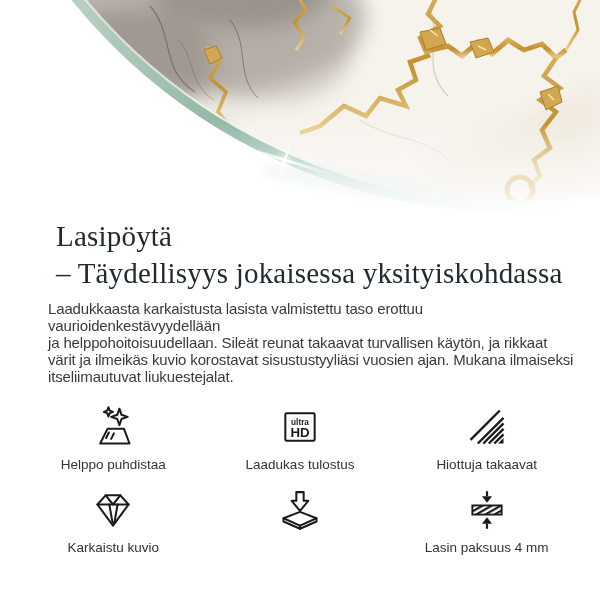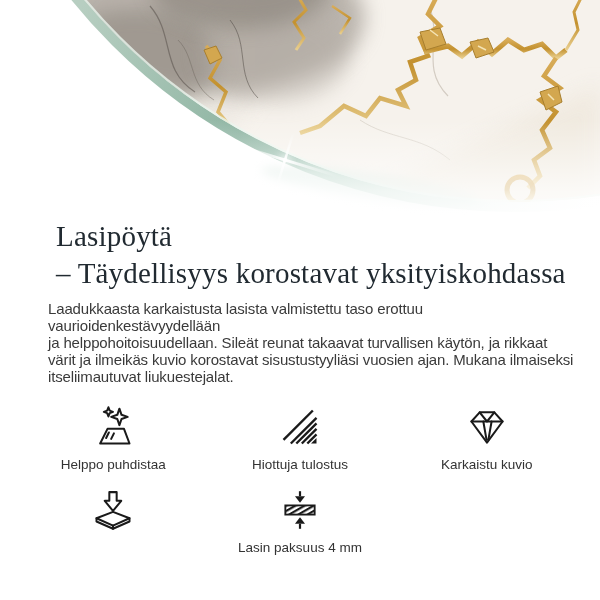--- a/index.html
+++ b/index.html
@@ -108,21 +108,21 @@
     </g>
 
     <rect x="0" y="120" width="600" height="120" fill="url(#fadeG)"></rect>
   </svg>
 </div>
 
 <div class="content">
   <div class="text-block">
     <h1 class="title">
       <span>Lasipöytä</span>
-      <span>– Täydellisyys korostavat yksityiskohdassa</span>
+      <span>– Täydellisyys jokaisessa yksityiskohdassa</span>
     </h1>
     <p class="description">Laadukkaasta karkaistusta lasista valmistettu taso erottuu vaurioidenkestävyydellään
 ja helppohoitoisuudellaan. Sileät reunat takaavat turvallisen käytön, ja rikkaat
 värit ja ilmeikäs kuvio korostavat sisustustyyliäsi vuosien ajan. Mukana ilmaiseksi
 itseliimautuvat liukuestejalat.</p>
   </div>
 
   <div class="features">
 
     <div class="cell">
@@ -130,35 +130,45 @@
         <svg width="44" height="44" viewBox="0 0 48 48">
           <path class="ico" d="M10 42 L42 42 L36 26 L18 26 Z"></path>
           <path class="ico" d="M16.5 36 L19.5 30 M22 37 L25 31" stroke-width="1.8"></path>
           <path class="ico" d="M31 4 L33.3 10.7 L40 13 L33.3 15.3 L31 22 L28.7 15.3 L22 13 L28.7 10.7 Z" stroke-width="1.9"></path>
           <path class="ico" d="M19 2.5 L20.4 6.1 L24 7.5 L20.4 8.9 L19 12.5 L17.6 8.9 L14 7.5 L17.6 6.1 Z" stroke-width="1.6"></path>
         </svg>
       </span>
       <span class="flabel">Helppo puhdistaa</span>
     </div>
 
+    <div class="cell">
+      <span class="ficon">
+        <svg width="44" height="44" viewBox="0 0 48 48">
+          <rect class="ico" x="8" y="9" width="32" height="30" rx="1.5" stroke-width="2.4"></rect>
+          <text x="24" y="21.5" text-anchor="middle" font-family="Liberation Sans, sans-serif" font-size="9" font-weight="700" fill="#1a1a1a">ultra</text>
+          <text x="24" y="35" text-anchor="middle" font-family="Liberation Sans, sans-serif" font-size="14.5" font-weight="700" fill="#1a1a1a">HD</text>
+        </svg>
+      </span>
+      <span class="flabel">Laadukas tulostus</span>
+    </div>
 
     <div class="cell">
       <span class="ficon">
         <svg width="44" height="44" viewBox="0 0 48 48">
           <g stroke="#1a1a1a" stroke-width="2.6" stroke-linecap="butt">
             <line x1="6" y1="38" x2="38" y2="6"></line>
             <line x1="14" y1="42" x2="42" y2="14"></line>
             <line x1="20" y1="42" x2="42" y2="20"></line>
             <line x1="26" y1="42" x2="42" y2="26"></line>
             <line x1="32" y1="42" x2="42" y2="32"></line>
           </g>
           <polygon class="ico-fill" points="36,42 42,36 42,42"></polygon>
         </svg>
       </span>
-      <span class="flabel">Hiottuja tulostus</span>
+      <span class="flabel">Hiottuja takaavat</span>
     </div>
 
     <div class="cell">
       <span class="ficon">
         <svg width="44" height="44" viewBox="0 0 48 48">
           <path class="ico" d="M16 8 L32 8 L41 18 L24 41 L7 18 Z"></path>
           <path class="ico" d="M7 18 L41 18" stroke-width="1.8"></path>
           <path class="ico" d="M16 8 L24 18 L32 8" stroke-width="1.8"></path>
           <path class="ico" d="M20 18 L23.5 38 M29 18 L25.5 38" stroke-width="1.5"></path>
         </svg>

